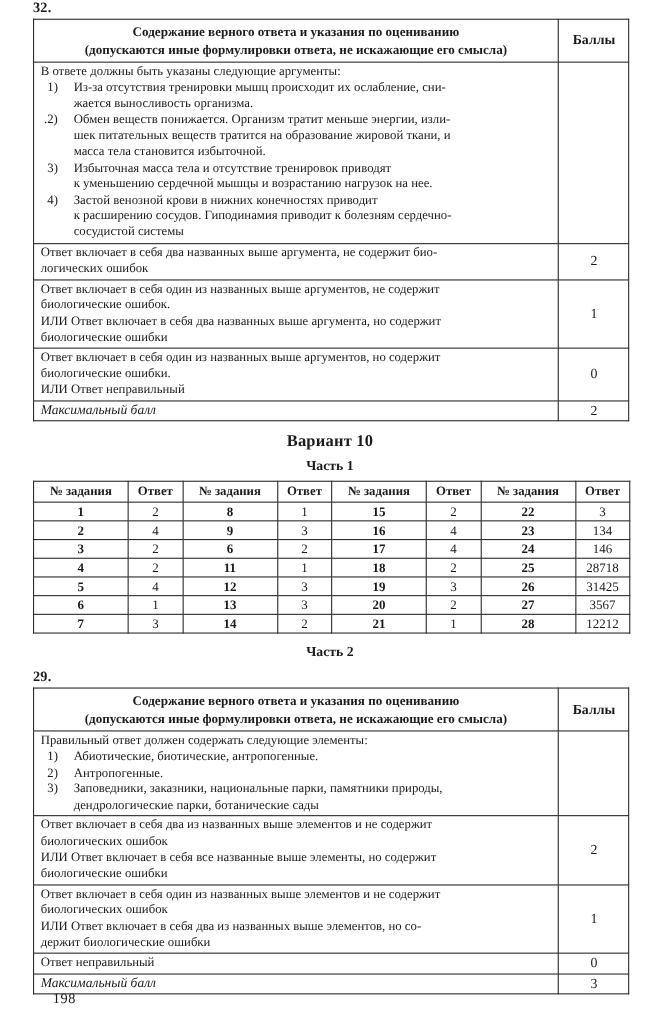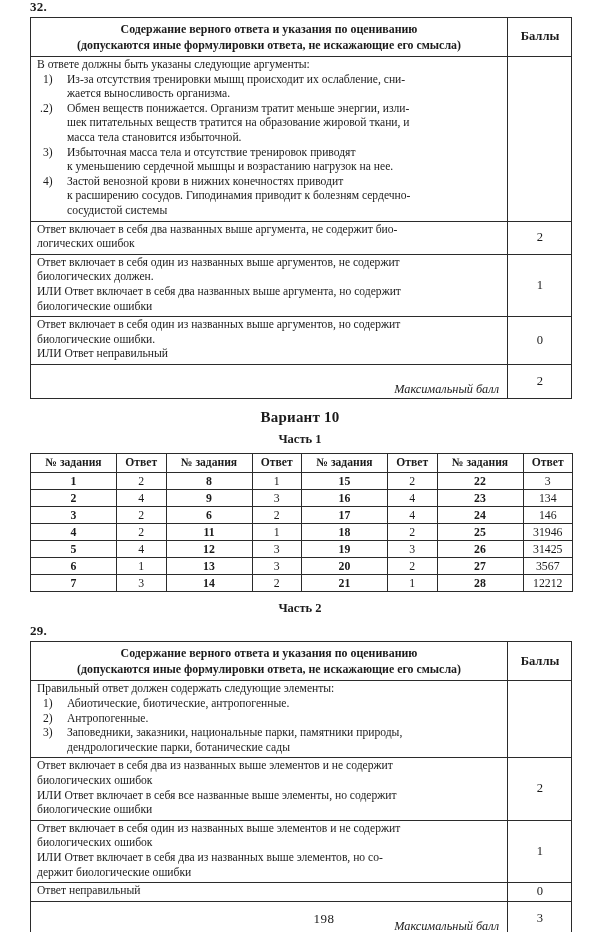--- a/index.html
+++ b/index.html
@@ -67,25 +67,24 @@
     text-align: center;
     vertical-align: middle;
     font-size: 12.6px;
     font-weight: normal;
     width: 64px;
   }
   .crit-table td.content {
     text-align: left;
   }
   .crit-table td.maxrow {
-    text-align: right;
     font-style: italic;
     font-size: 12.3px;
     padding-right: 8px;
-    padding-top: 17px;
+    padding-top: 0;
     padding-bottom: 2px;
     margin-top: 48px;
   }
   .head-line { display: block; }
 
   
   .arg-intro {
     display: block;
     margin: 0 0 0 0;
   }
@@ -159,22 +158,21 @@
     font-weight: bold;
   }
   .ans-table col.c-q { width: 86px; }
   .ans-table col.c-a { width: 49.5px; }
 
   
   .page-number {
     position: absolute;
     left: 0;
     right: 0;
-    bottom: 5px;
-    text-align: center;
+    bottom: 16px;
     font-size: 13px;
     letter-spacing: 0.5px;
     margin-left: 48px;
   }
 </style>
 </head>
 <body>
 
 <div class="page">
 
@@ -238,21 +236,21 @@
         <td class="content">
           <span class="crit-line">Ответ включает в себя два названных выше аргумента, не содержит био-</span>
           <span class="crit-line">логических ошибок</span>
         </td>
         <td class="score">2</td>
       </tr>
 
       <tr>
         <td class="content">
           <span class="crit-line">Ответ включает в себя один из названных выше аргументов, не содержит</span>
-          <span class="crit-line">биологических должен.</span>
+          <span class="crit-line">биологические ошибок.</span>
           <span class="crit-line">ИЛИ Ответ включает в себя два названных выше аргумента, но содержит</span>
           <span class="crit-line">биологические ошибки</span>
         </td>
         <td class="score">1</td>
       </tr>
 
       <tr>
         <td class="content">
           <span class="crit-line">Ответ включает в себя один из названных выше аргументов, но содержит</span>
           <span class="crit-line">биологические ошибки.</span>
@@ -326,21 +324,21 @@
         <td>146</td>
       </tr>
       <tr>
         <td class="qnum">4</td>
         <td>2</td>
         <td class="qnum">11</td>
         <td>1</td>
         <td class="qnum">18</td>
         <td>2</td>
         <td class="qnum">25</td>
-        <td>31946</td>
+        <td>28718</td>
       </tr>
       <tr>
         <td class="qnum">5</td>
         <td>4</td>
         <td class="qnum">12</td>
         <td>3</td>
         <td class="qnum">19</td>
         <td>3</td>
         <td class="qnum">26</td>
         <td>31425</td>

